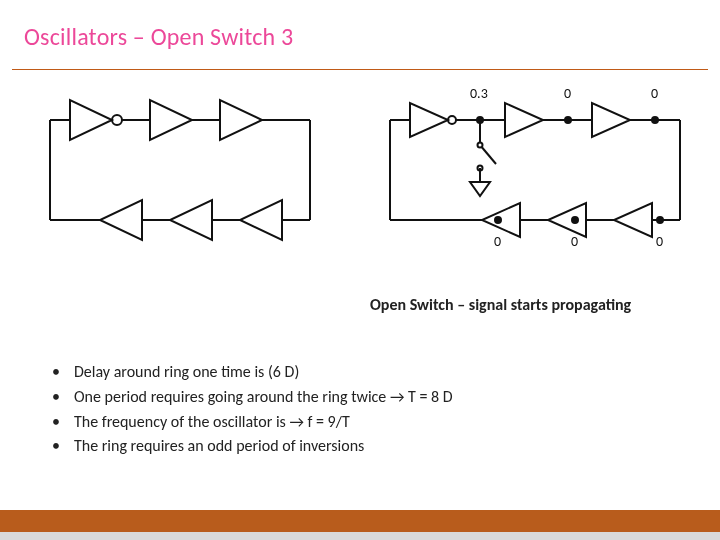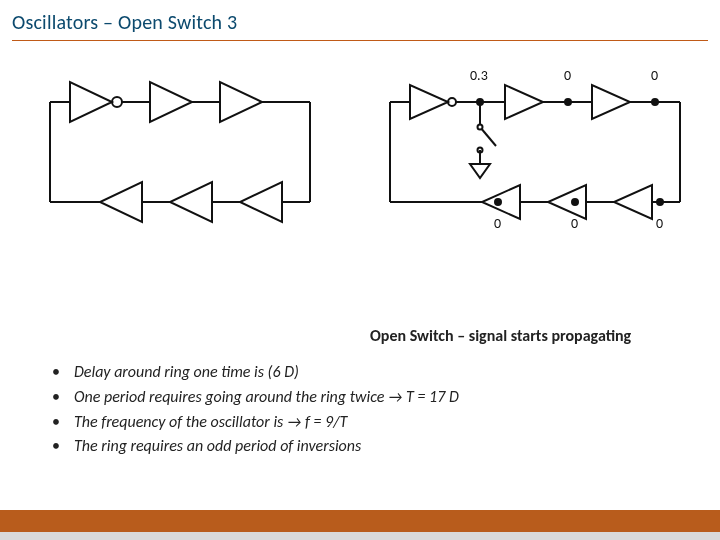--- a/index.html
+++ b/index.html
@@ -23,63 +23,61 @@
   }
   .title-row {
     position: absolute;
     left: 12px;
     top: 10px;
     width: 696px;
     border-bottom: 1px solid var(--accent);
     padding-bottom: 6px;
   }
   .title-row h1 {
-    margin: 0;
-    font-size: 20px;
+    margin: 12px;
+    font-size: 24px;
     font-weight: 400;
-    color: #0c4a6e;
+    color: #ec4899;
     letter-spacing: 0.2px;
   }
   .diag-area {
     position: absolute;
     left: 20px;
-    top: 52px;
+    top: 70px;
     width: 680px;
     height: 200px;
     text-align: center;
   }
   .caption {
     position: absolute;
     left: 370px;
     top: 295px;
     width: 340px;
     font-size: 16px;
     font-weight: 600;
     color: #222;
-    margin-top: 31px;
   }
   .bullets {
     position: absolute;
     left: 52px;
     top: 360px;
     width: 620px;
     font-size: 16px;
     line-height: 1.55;
   }
   .bullets .row {
     display: flex;
     gap: 14px;
   }
   .bullets .dot {
     color: #222;
     flex: 0 0 auto;
   }
   .bullets .txt {
     flex: 1 1 auto;
-    font-style: italic;
   }
   .footer-bar {
     position: absolute;
     left: 0;
     bottom: 8px;
     width: 720px;
     height: 22px;
     background: #b85c1c;
   }
   .footer-shadow {
@@ -193,21 +191,21 @@
 
   <div class="caption">Open Switch – signal starts propagating</div>
 
   <div class="bullets">
     <div class="row">
       <span class="dot">•</span>
       <span class="txt">Delay around ring one time is (6 D)</span>
     </div>
     <div class="row">
       <span class="dot">•</span>
-      <span class="txt">One period requires going around the ring twice → T = 17 D</span>
+      <span class="txt">One period requires going around the ring twice → T = 8 D</span>
     </div>
     <div class="row">
       <span class="dot">•</span>
       <span class="txt">The frequency of the oscillator is → f = 9/T</span>
     </div>
     <div class="row">
       <span class="dot">•</span>
       <span class="txt">The ring requires an odd period of inversions</span>
     </div>
   </div>

